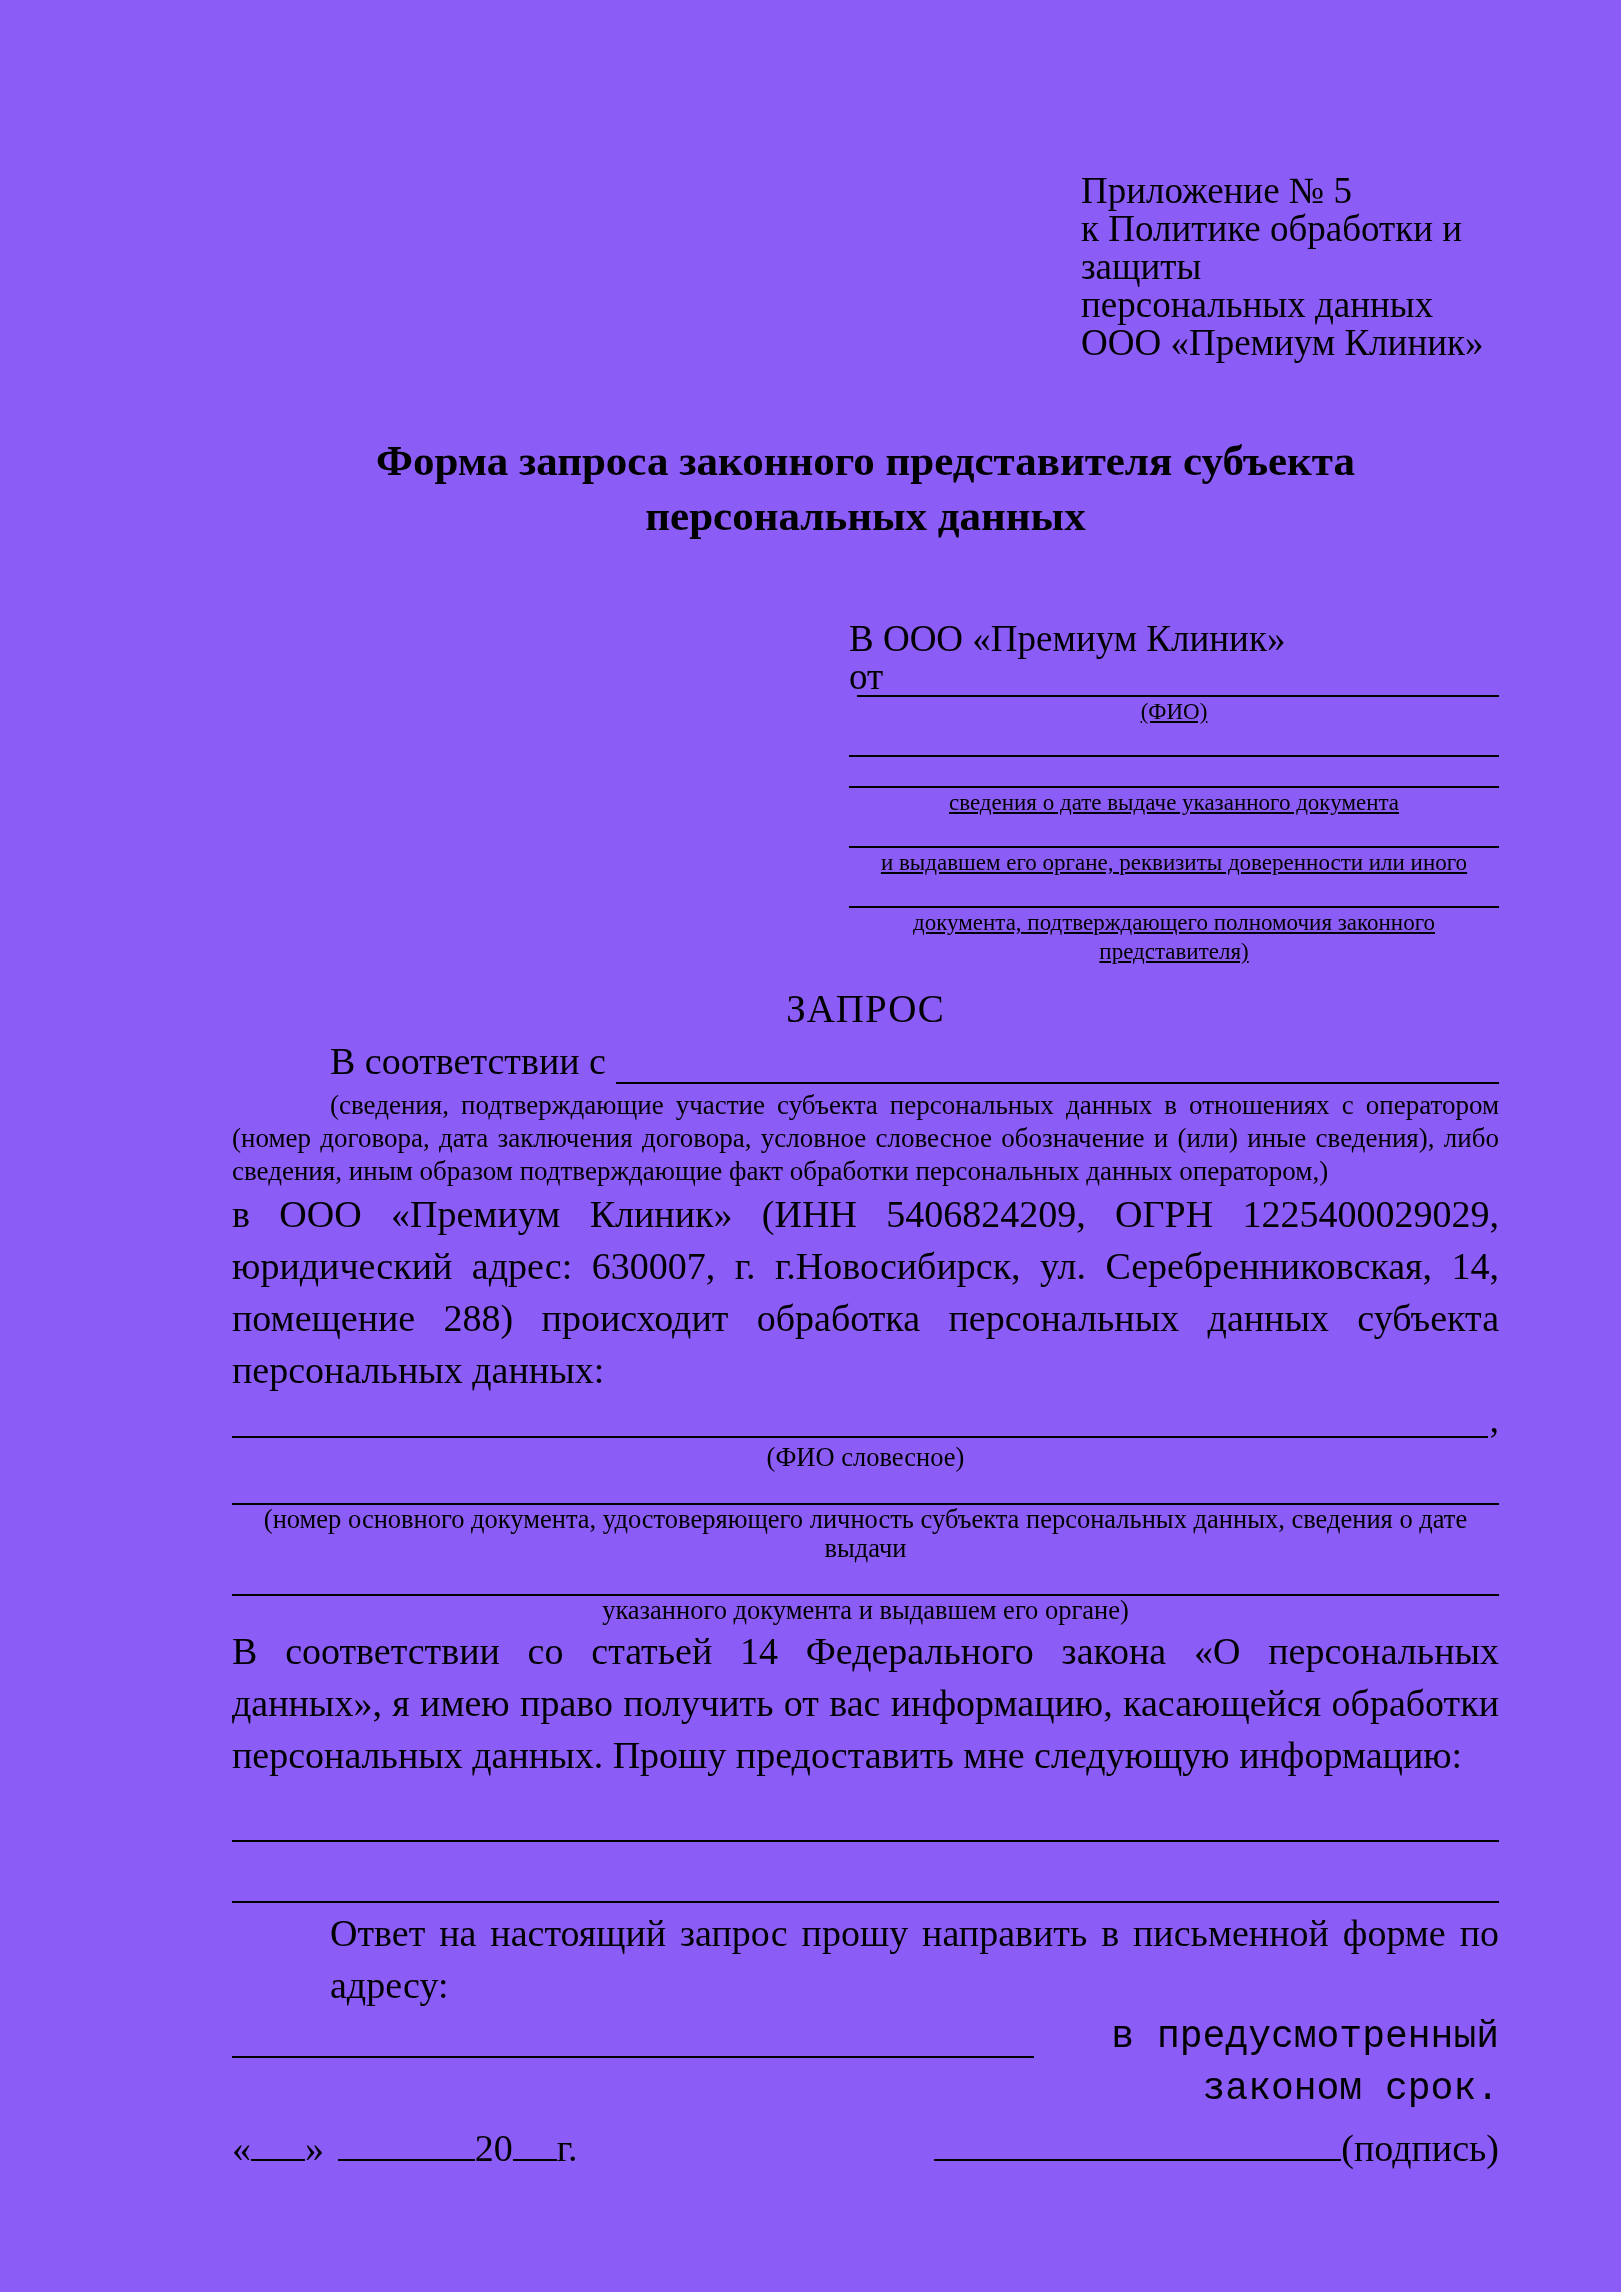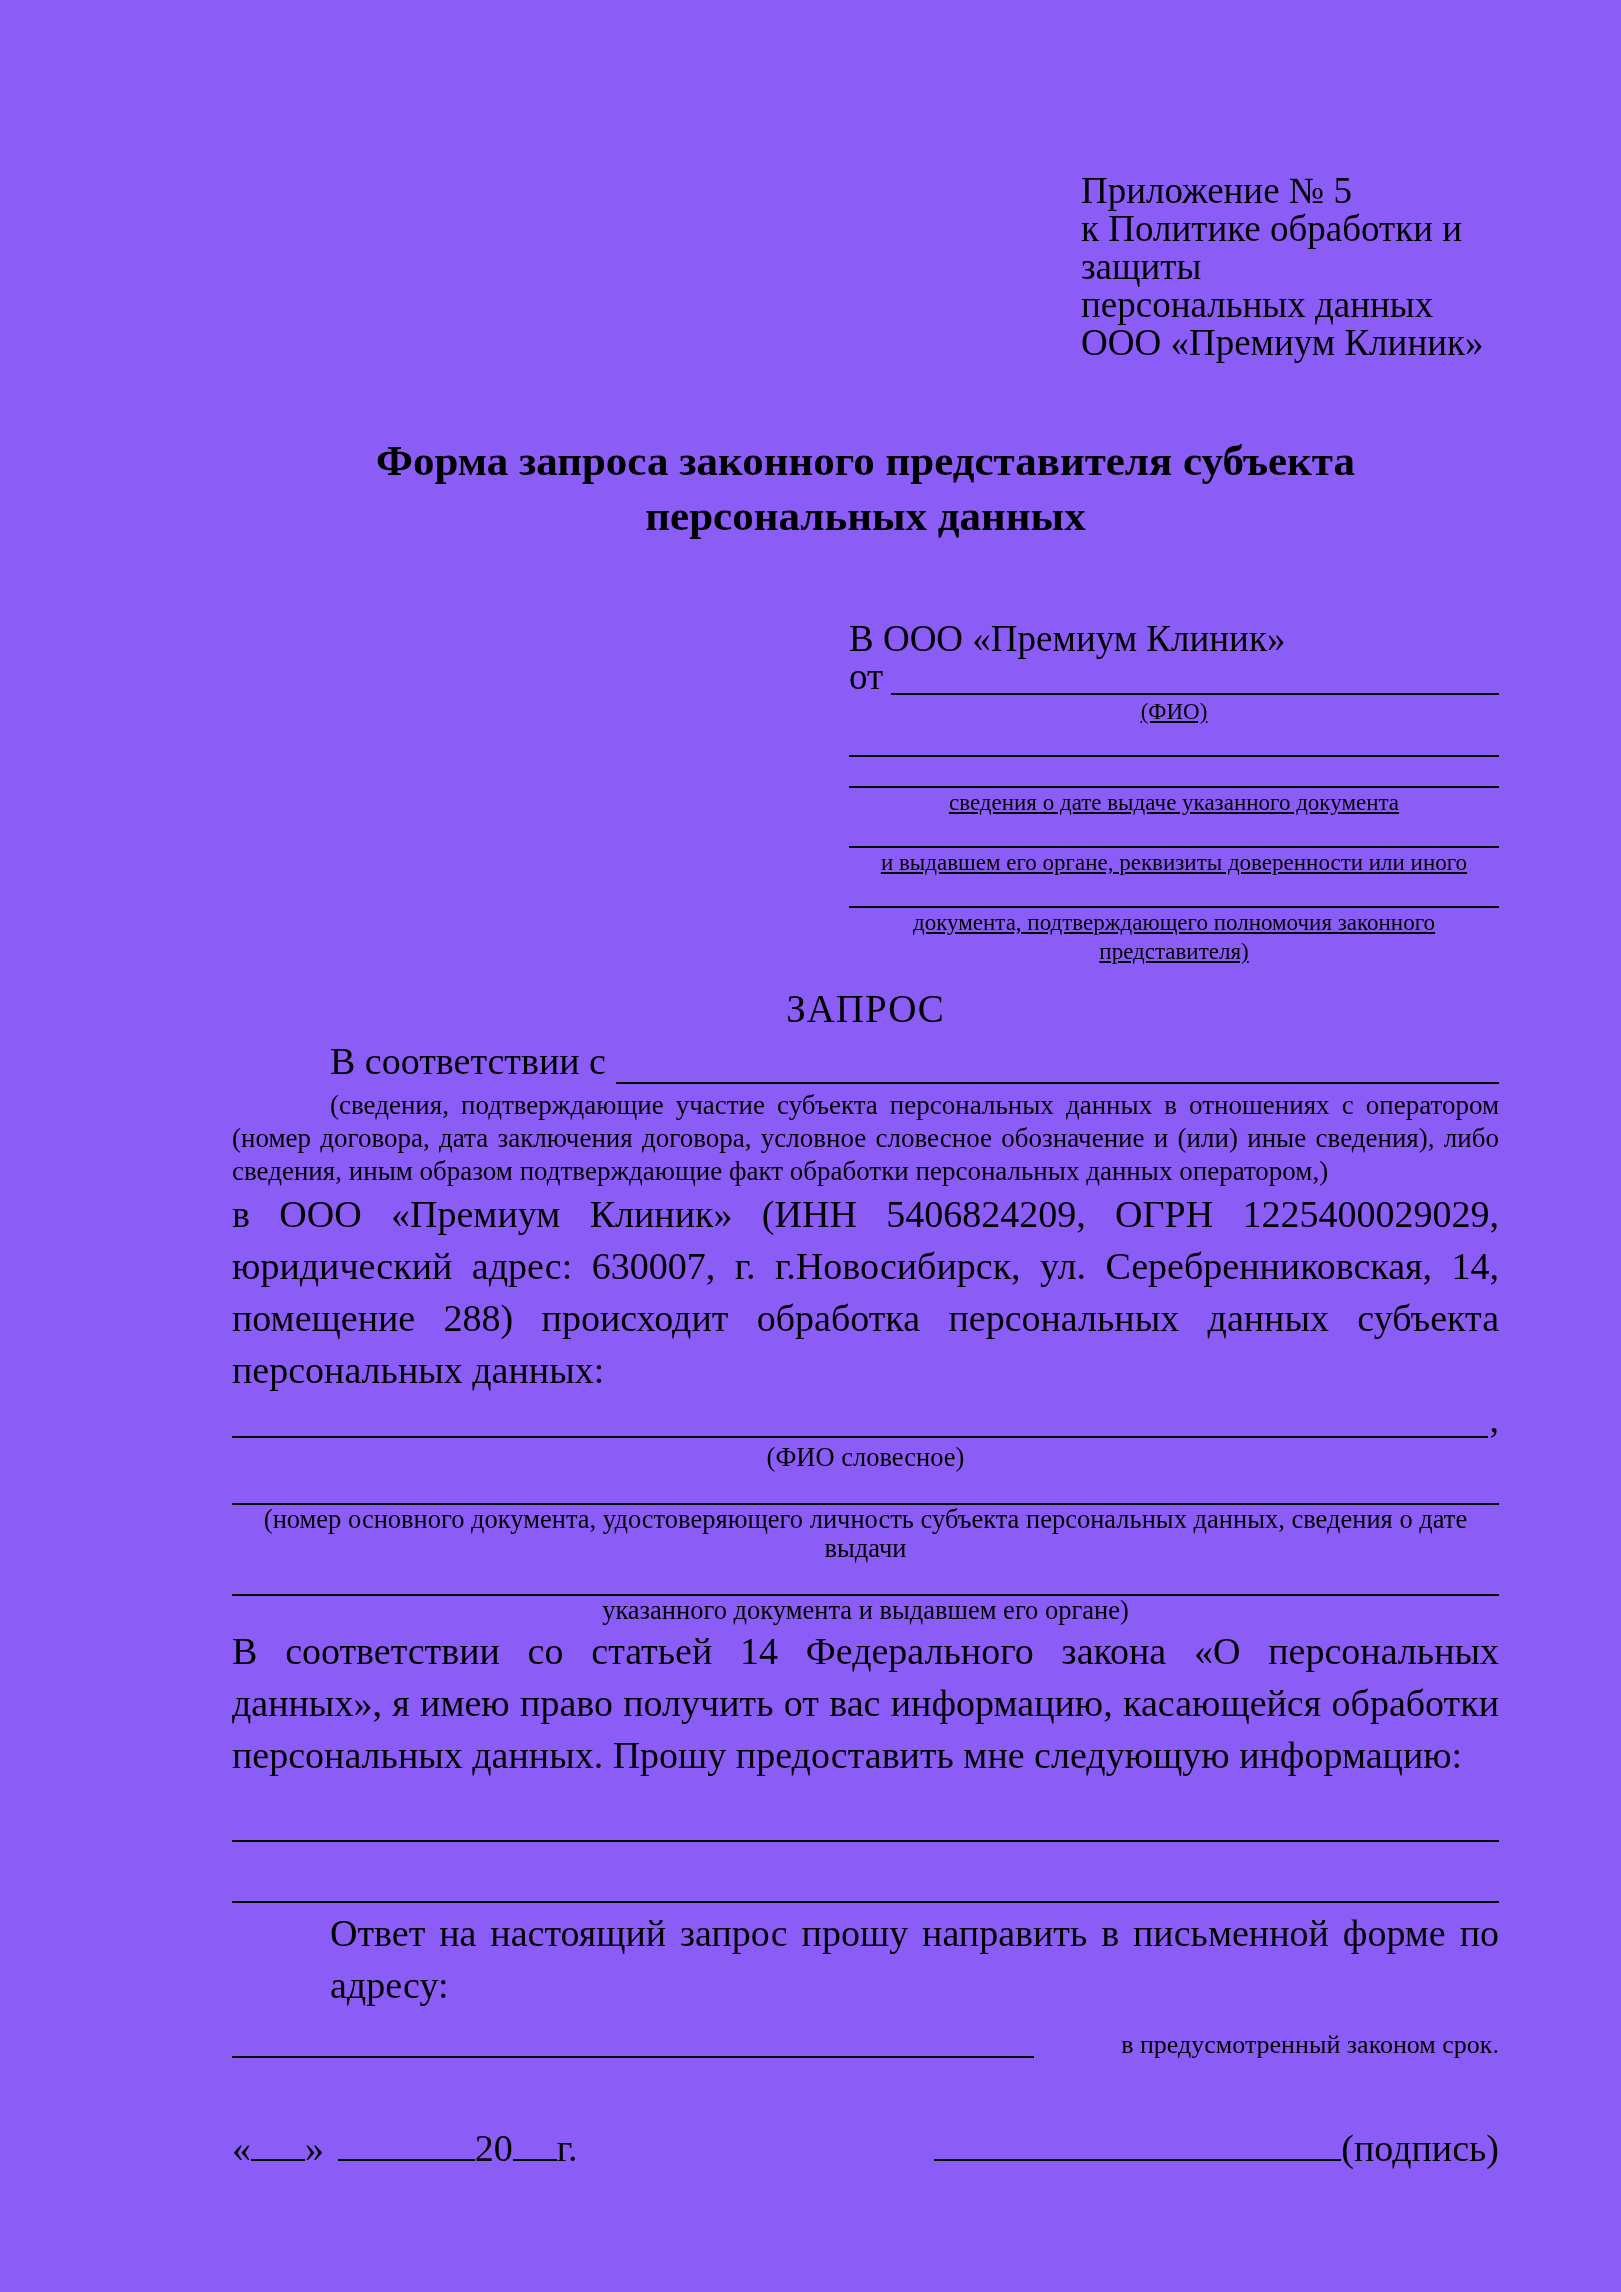--- a/index.html
+++ b/index.html
@@ -15,40 +15,40 @@
     padding: 172px 122px 0 232px;
     overflow: hidden;
   }
   
   .annex { margin-left: 849px; font-size: 37px; line-height: 38px; }
   
   .title { margin-top: 71px; font-size: 43px; font-weight: bold; line-height: 55px; text-align: center; }
   
   .addressee { margin-top: 76px; margin-left: 617px; width: 650px; font-size: 37px; }
   .addr-to { line-height: 39px; }
-  .from-row { display: flex; line-height: 37px; height: 39px; }
+  .from-row { display: flex; line-height: 37px; height: 39px; flex-direction: column; }
   .from-row .fill { flex: 1; border-bottom: 2.9px solid #000; margin-left: 7.8px; margin-bottom: 2px; }
   .cap { font-size: 23px; line-height: 29px; text-align: center; text-decoration: underline; }
   .uline { height: 29px; border-bottom: 2.9px solid #000; }
   
   .request-heading { margin-top: 19.6px; font-size: 39px; line-height: 45px; text-align: center; letter-spacing: 1px; }
   
   .lead-row { display: flex; margin-top: 5.9px; font-size: 38px; line-height: 51px; height: 53px; }
   .lead-row .lead-text { padding-left: 98px; white-space: nowrap; }
   .lead-row .fill { flex: 1; border-bottom: 2.9px solid #000; margin-left: 9.8px; margin-bottom: 5.9px; }
   .small-note { font-size: 27px; line-height: 33px; text-align: justify; text-indent: 98px; }
   .body-par { margin: 0; font-size: 38px; line-height: 52px; text-align: justify; }
   .comma-row { display: flex; font-size: 38px; line-height: 47px; height: 47px; }
   .comma-row .fill { flex: 1; border-bottom: 2.9px solid #000; margin-bottom: 5.9px; }
   .comma-row .comma { padding-left: 2px; }
   .cap-wide { font-size: 26.5px; line-height: 29px; text-align: center; }
   .uline-wide { height: 31px; border-bottom: 2.9px solid #000; }
   .blank-line { height: 49px; border-bottom: 2.9px solid #000; margin-top: 9.8px; }
   .reply-line1 { margin-top: 3.9px; font-size: 38px; line-height: 52px; padding-left: 98px; text-align: justify; text-align-last: justify; }
-  .reply-line2 { display: flex; font-size: 26px; line-height: 68px; height: 53px; }
+  .reply-line2 { display: flex; font-size: 38px; line-height: 52px; height: 53px; font-family: Liberation Mono, monospace; }
   .reply-line2 .fill { flex: 0 0 802px; border-bottom: 2.9px solid #000; margin-bottom: 5.9px; }
   .reply-line2 .tail { flex: 1; text-align: right; }
   
   .footer-row { display: flex; justify-content: space-between; align-items: baseline; margin-top: 61px; font-size: 38px; line-height: 47px; }
   .u { display: inline-block; border-bottom: 2.9px solid #000; height: 31px; vertical-align: baseline; }
   .w55 { width: 54px; } .w140 { width: 137px; margin-left: 13.7px; } .w45 { width: 44px; } .w415 { width: 407px; }
 </style>
 </head>
 <body>
 

